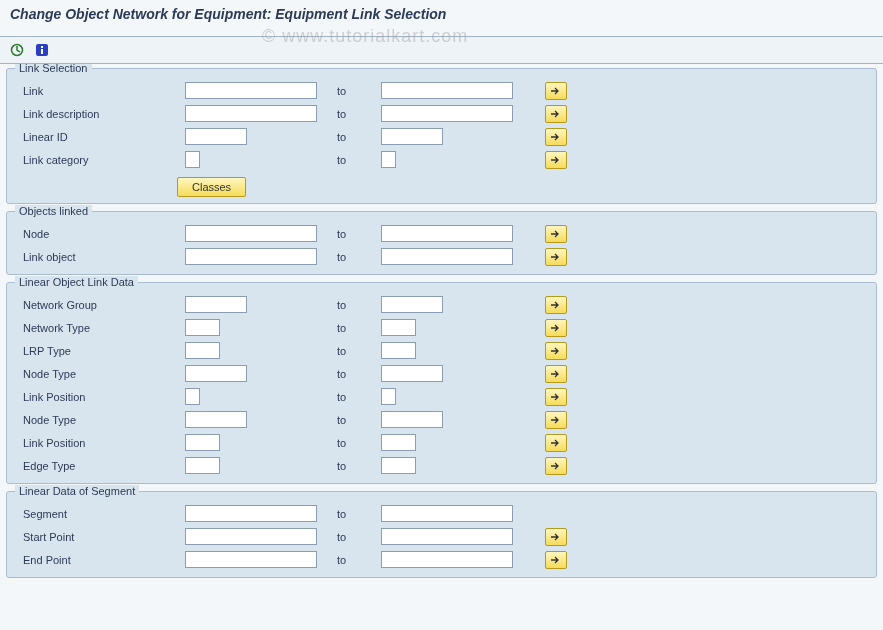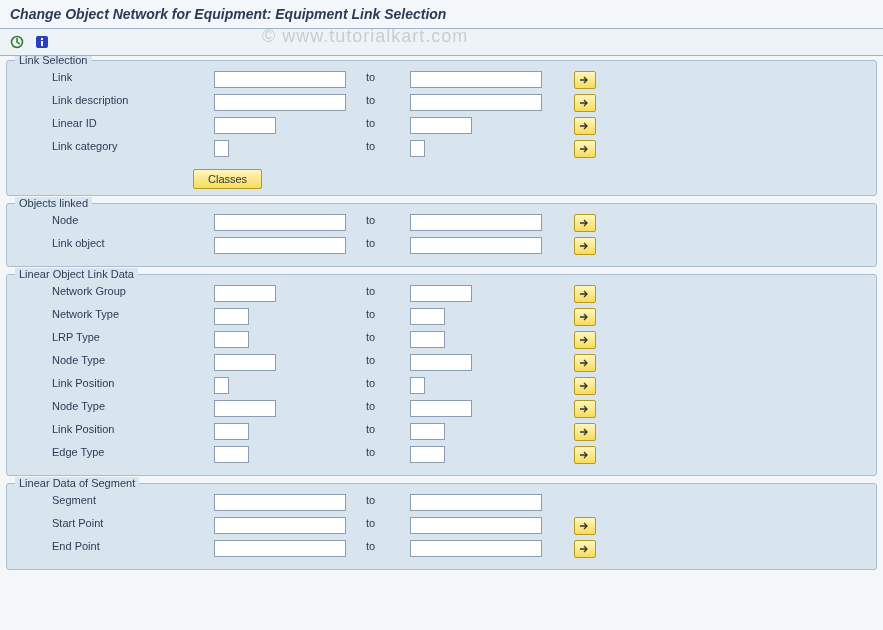--- a/index.html
+++ b/index.html
@@ -10,21 +10,21 @@
       width: 883px;
       height: 630px;
       overflow: hidden;
       position: relative;
     }
     .title-bar {
       font-style: italic;
       font-weight: bold;
       font-size: 14px;
       color: #2b3a57;
-      padding: 6px 10px 6px 10px;
+      padding: 6px 10px 14px 10px;
       border-bottom: 1px solid #a0b4c8;
       background: #f4f7fa;
     }
     .toolbar {
       padding: 4px 8px;
       border-bottom: 1px solid #a0b4c8;
       display: flex;
       align-items: center;
       gap: 4px;
       background: #eef3f7;
@@ -52,38 +52,37 @@
       background: #f4f7fa;
       height: calc(100% - 52px);
       overflow: hidden;
     }
     .group {
       border: 1px solid #a9bcd0;
       border-radius: 3px;
       background: #d9e5ee;
       margin-bottom: 7px;
       position: relative;
-      padding: 10px 8px 6px 24px;
+      padding: 10px 8px 6px 8px;
     }
     .group-title {
       position: absolute;
       top: -1px;
       left: 8px;
       background: #d9e5ee;
       font-size: 11px;
       color: #2b3a57;
       padding: 0 4px;
       transform: translateY(-50%);
     }
     .row {
       display: flex;
-      align-items: flex-start;
+      align-items: center;
       height: 23px;
       gap: 8px;
-      margin-left: 13px;
     }
     .lbl {
       width: 162px;
       padding-left: 8px;
       color: #2b3a57;
     }
     .fld {
       width: 140px;
       display: flex;
       justify-content: flex-start;

